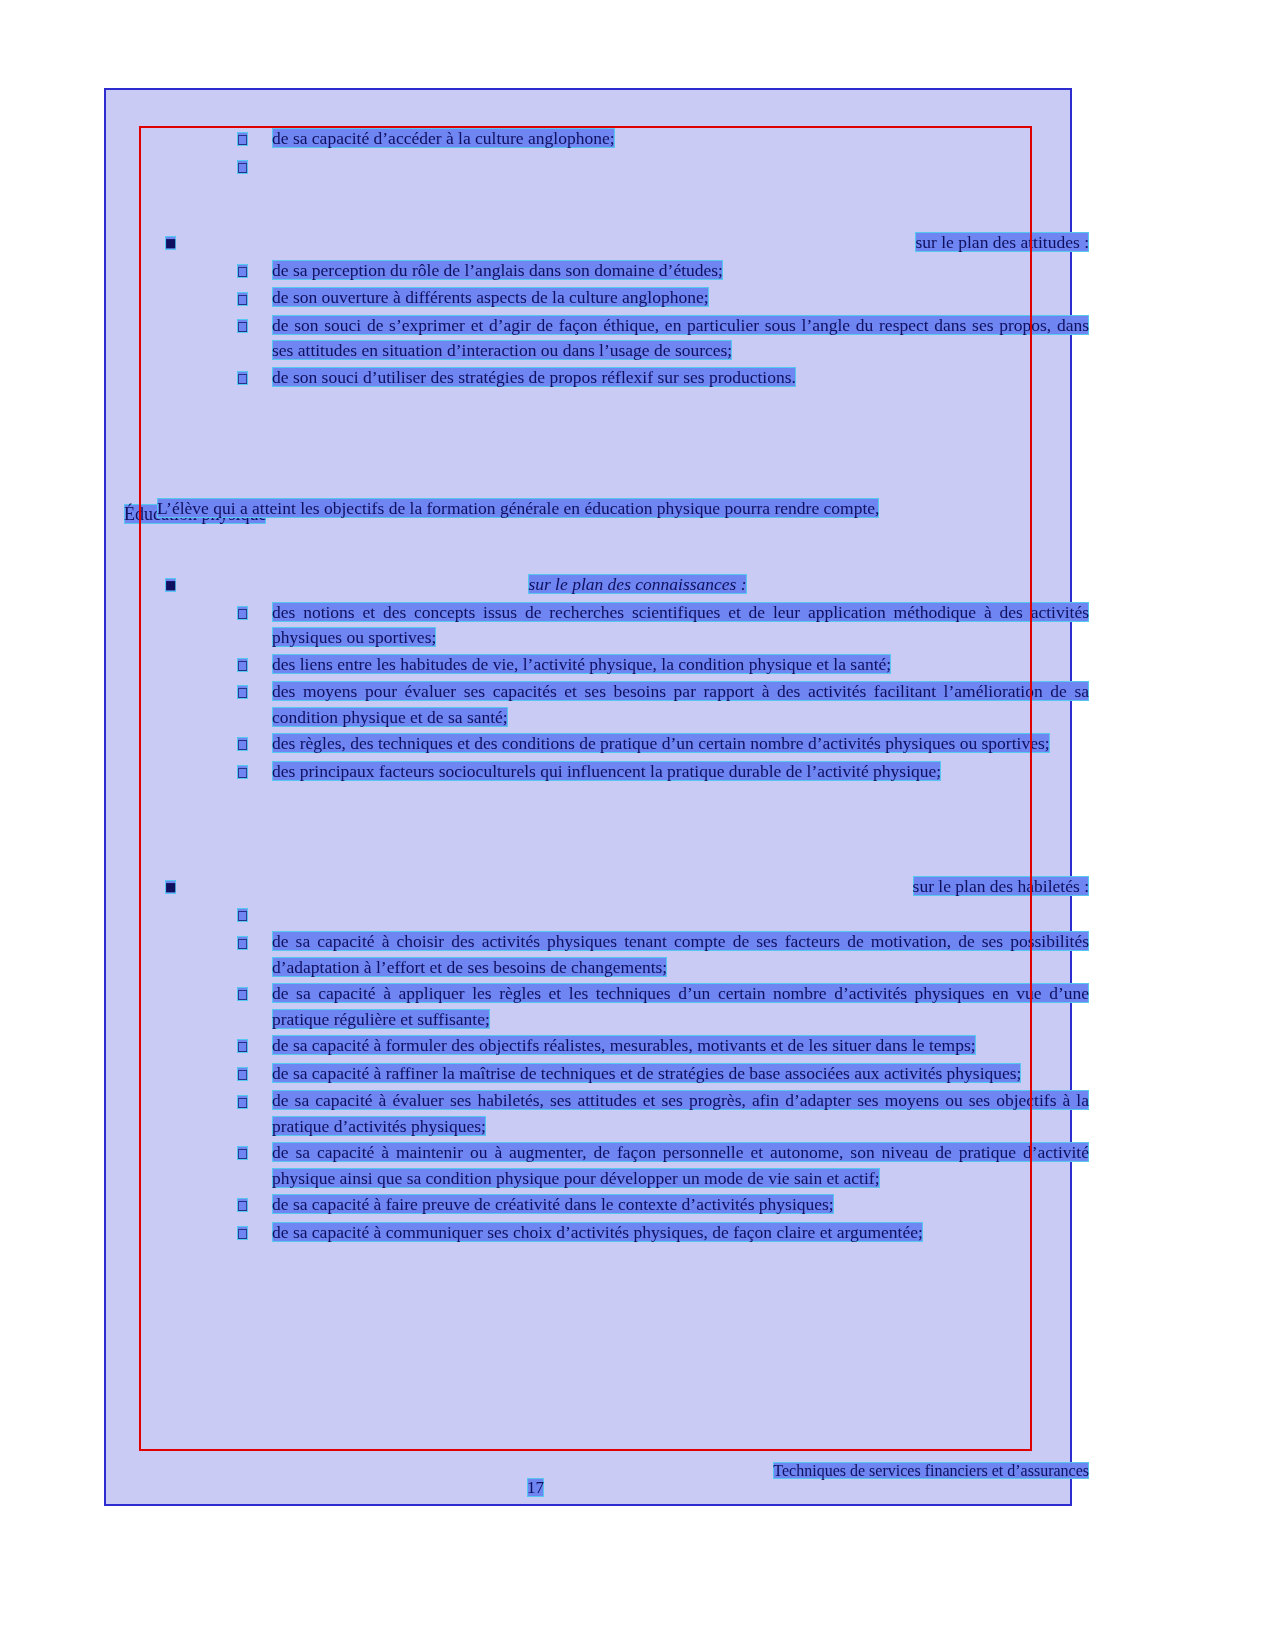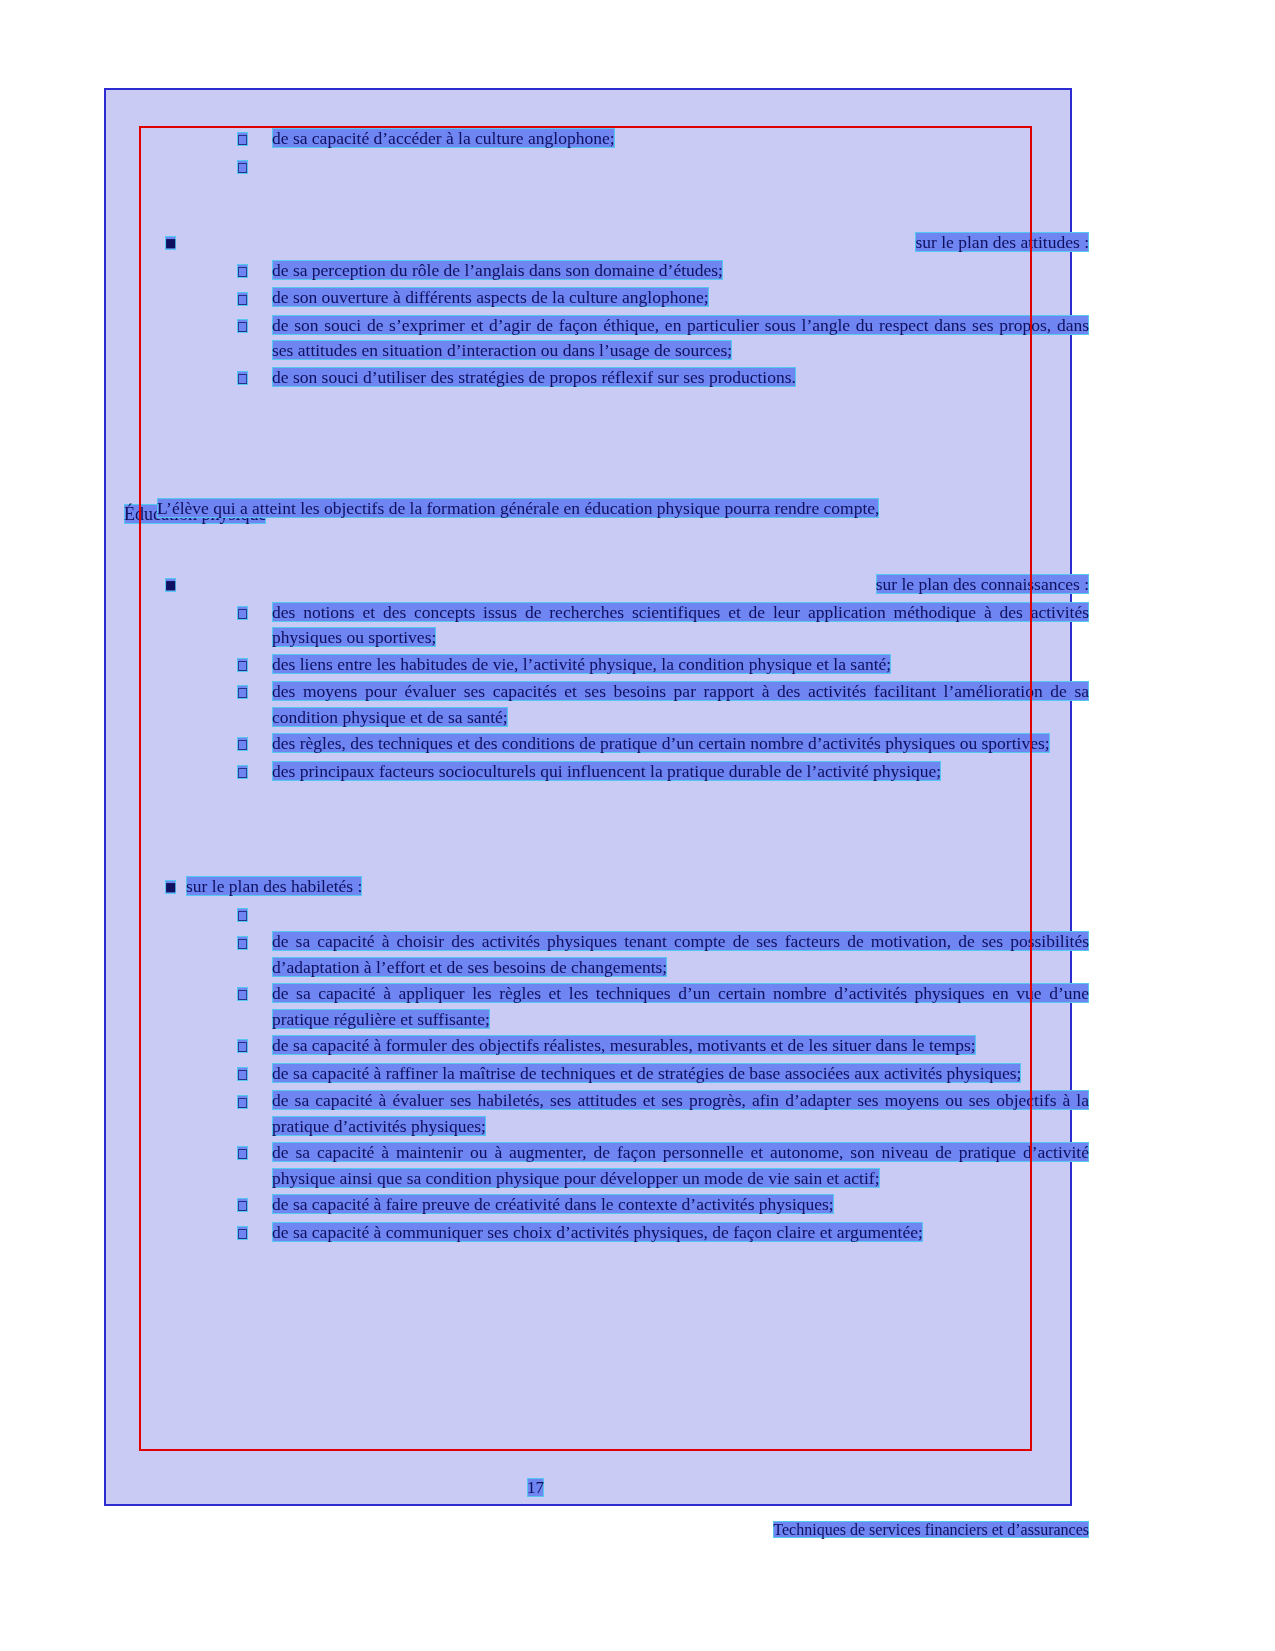--- a/index.html
+++ b/index.html
@@ -164,21 +164,21 @@
     <span class="hl">Éducation physique</span>
   </div>
 
   <div class="body-para" style="top:370px; left:0px; width:963px;padding-left:33px;">
     <span class="hl">L’élève qui a atteint les objectifs de la formation générale en éducation physique pourra rendre compte,</span>
   </div>
 
   <div class="group" style="top:446px; left:0px; width:965px;">
     <div class="row lvl1-row">
       <span class="marker"><span class="hl sq">■</span></span>
-      <span class="text" style="text-align:right;"><span class="hl">sur le plan des connaissances :</span></span>
+      <span class="text" style="text-align:center;font-style:italic;"><span class="hl">sur le plan des connaissances :</span></span>
     </div>
     <div class="row lvl2-row" style="margin-top:1px;">
       <span class="marker"><span class="hl sq">□</span></span>
       <span class="text"><span class="hl">des notions et des concepts issus de recherches scientifiques et de leur application méthodique à des activités physiques ou sportives;</span></span>
     </div>
     <div class="row lvl2-row" style="margin-top:1px;">
       <span class="marker"><span class="hl sq">□</span></span>
       <span class="text"><span class="hl">des liens entre les habitudes de vie, l’activité physique, la condition physique et la santé;</span></span>
     </div>
     <div class="row lvl2-row" style="margin-top:1px;">
@@ -191,21 +191,21 @@
     </div>
     <div class="row lvl2-row" style="margin-top:1px;">
       <span class="marker"><span class="hl sq">□</span></span>
       <span class="text"><span class="hl">des principaux facteurs socioculturels qui influencent la pratique durable de l’activité physique;</span></span>
     </div>
   </div>
 
   <div class="group" style="top:748px; left:0px; width:965px;">
     <div class="row lvl1-row">
       <span class="marker"><span class="hl sq">■</span></span>
-      <span class="text" style="text-align:left;font-family:Liberation Serif, serif;"><span class="hl">sur le plan des habiletés :</span></span>
+      <span class="text" style="text-align:right;font-family:Liberation Serif, serif;"><span class="hl">sur le plan des habiletés :</span></span>
     </div>
     <div class="row lvl2-row" style="margin-top:1px;">
       <span class="marker"><span class="hl sq">□</span></span>
     </div>
     <div class="row lvl2-row" style="margin-top:1px;">
       <span class="marker"><span class="hl sq">□</span></span>
       <span class="text"><span class="hl">de sa capacité à choisir des activités physiques tenant compte de ses facteurs de motivation, de ses possibilités d’adaptation à l’effort et de ses besoins de changements;</span></span>
     </div>
     <div class="row lvl2-row" style="margin-top:1px;">
       <span class="marker"><span class="hl sq">□</span></span>
@@ -230,21 +230,21 @@
     <div class="row lvl2-row" style="margin-top:1px;">
       <span class="marker"><span class="hl sq">□</span></span>
       <span class="text"><span class="hl">de sa capacité à faire preuve de créativité dans le contexte d’activités physiques;</span></span>
     </div>
     <div class="row lvl2-row" style="margin-top:1px;">
       <span class="marker"><span class="hl sq">□</span></span>
       <span class="text"><span class="hl">de sa capacité à communiquer ses choix d’activités physiques, de façon claire et argumentée;</span></span>
     </div>
   </div>
 
-  <div class="footer-note" style="top:1391px; width:963px;">
+  <div class="footer-note" style="top:1332px; width:963px;">
     <span class="hl">Techniques de services financiers et d’assurances</span>
   </div>
 
 </div>
 
 <div class="page-number" style="position:absolute; left:0; top:1478px; width:1071px;">
   <span class="hl">17</span>
 </div>
 
 </body></html>

